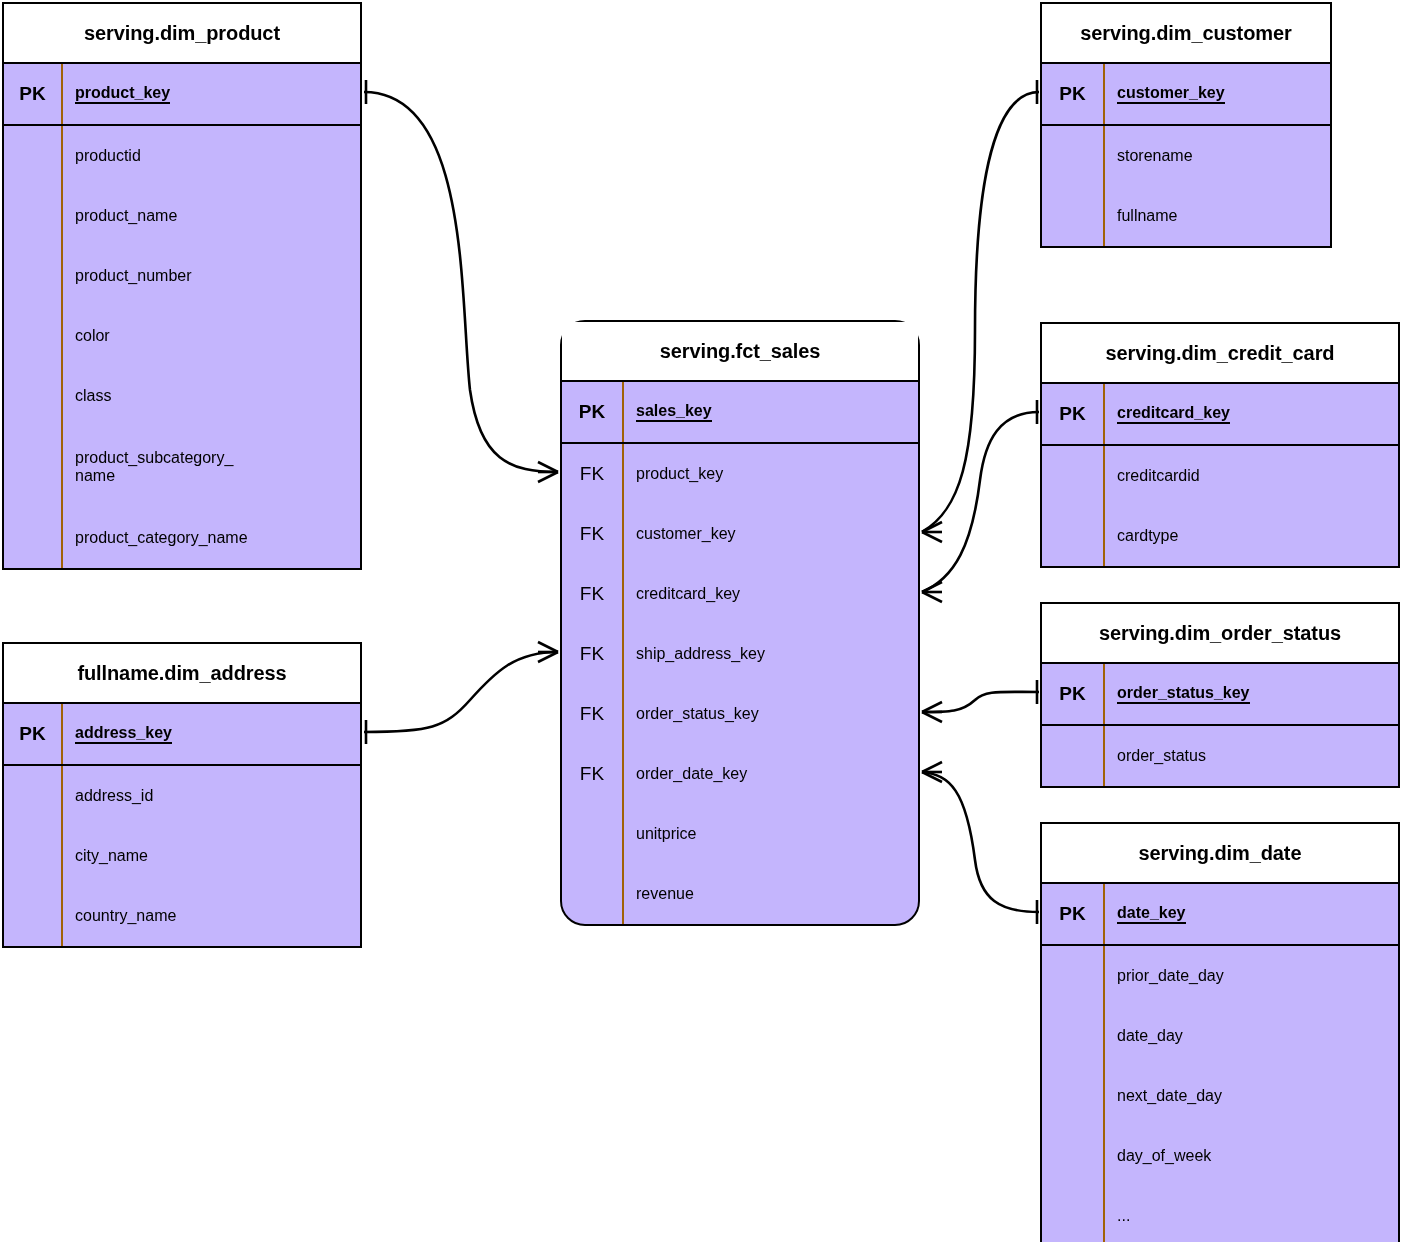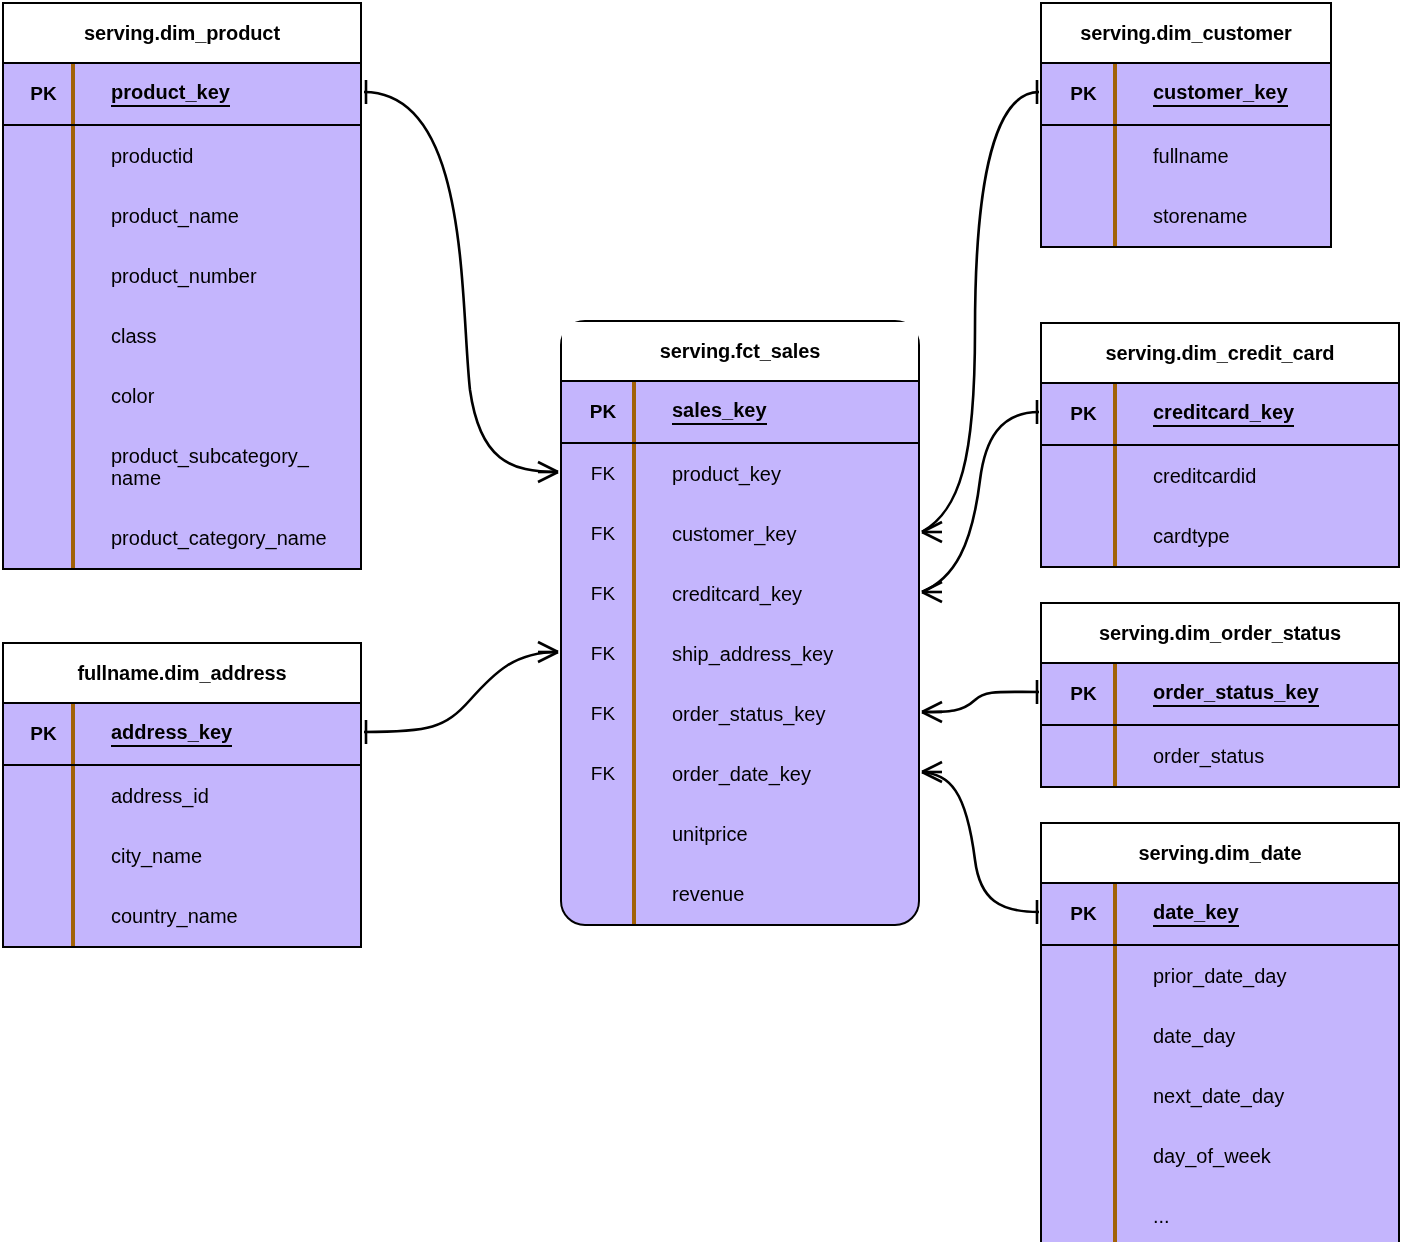--- a/index.html
+++ b/index.html
@@ -63,37 +63,35 @@
   .row .keycell {
     box-sizing: border-box;
     width: 59px;
     flex: 0 0 59px;
     align-self: stretch;
     display: flex;
     align-items: center;
     justify-content: center;
     font-size: 19px;
     font-weight: bold;
-    border-right: 4px solid #a16207;
-    margin-left: 12px;
+    border-right: 2px solid #a16207;
   }
   .row .keycell.fk {
     font-weight: normal;
     font-size: 19px;
   }
   .row .namecell {
     box-sizing: border-box;
     flex: 1 1 auto;
     padding-left: 12px;
     padding-right: 16px;
-    font-size: 20px;
+    font-size: 16px;
     line-height: 1.12;
     display: flex;
     align-items: center;
-    margin-left: 24px;
   }
   .row.pkrow .namecell {
     font-weight: bold;
   }
   .row.pkrow .namecell span.txt {
     border-bottom: 2px solid #000000;
     padding-bottom: 1px;
   }
   .row.wrap2 {
     min-height: 82px;
@@ -190,25 +188,25 @@
       <div class="row">
         <div class="keycell"></div>
         <div class="namecell">product_name</div>
       </div>
       <div class="row">
         <div class="keycell"></div>
         <div class="namecell">product_number</div>
       </div>
       <div class="row">
         <div class="keycell"></div>
+        <div class="namecell">color</div>
+      </div>
+      <div class="row">
+        <div class="keycell"></div>
         <div class="namecell">class</div>
-      </div>
-      <div class="row">
-        <div class="keycell"></div>
-        <div class="namecell">color</div>
       </div>
       <div class="row wrap2">
         <div class="keycell"></div>
         <div class="namecell">product_subcategory_
 name</div>
       </div>
       <div class="row">
         <div class="keycell"></div>
         <div class="namecell">product_category_name</div>
       </div>
@@ -293,25 +291,25 @@
       <div class="row pkrow">
         <div class="keycell">PK</div>
         <div class="namecell">
             <span class="txt">customer_key</span>
           </div>
       </div>
     </div>
     <div class="rowgroup">
       <div class="row">
         <div class="keycell"></div>
+        <div class="namecell">storename</div>
+      </div>
+      <div class="row">
+        <div class="keycell"></div>
         <div class="namecell">fullname</div>
-      </div>
-      <div class="row">
-        <div class="keycell"></div>
-        <div class="namecell">storename</div>
       </div>
     </div>
   </div>
 
   <div class="entity rightcol" style="left:1040px; top:322px; width:360px;">
     <div class="entity-title">serving.dim_credit_card</div>
     <div class="rowgroup pkgroup">
       <div class="row pkrow">
         <div class="keycell">PK</div>
         <div class="namecell">

